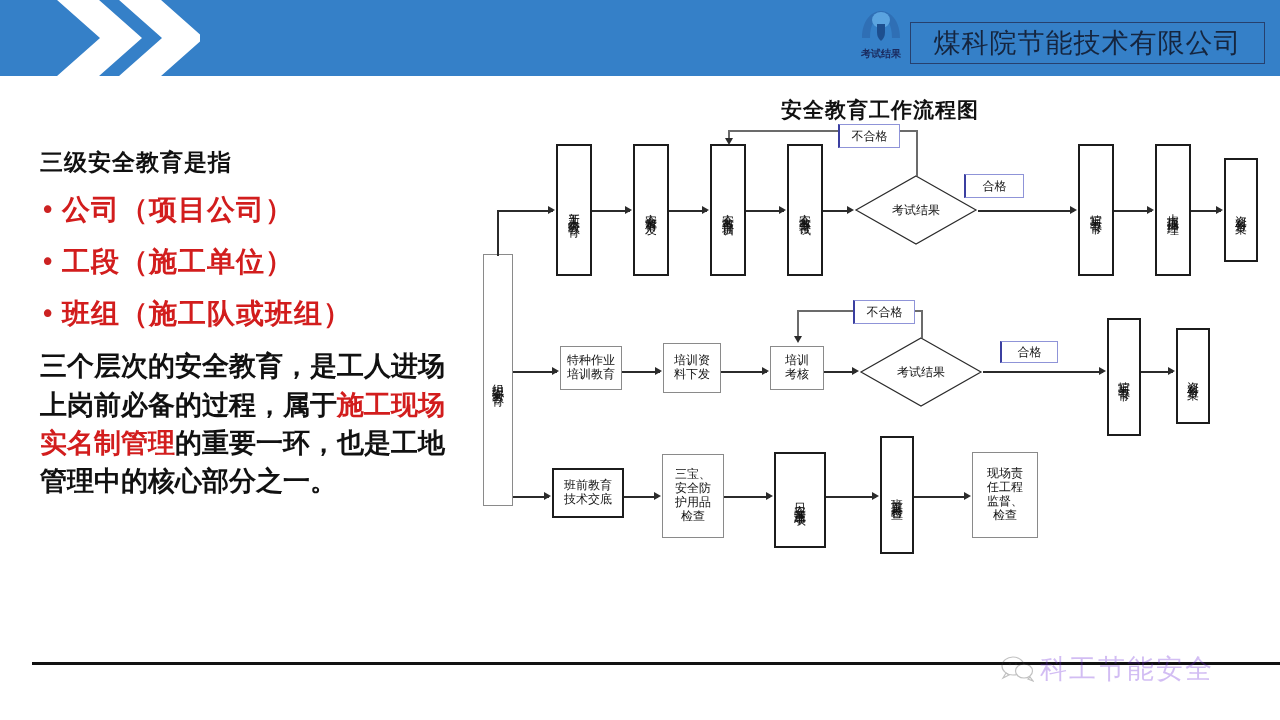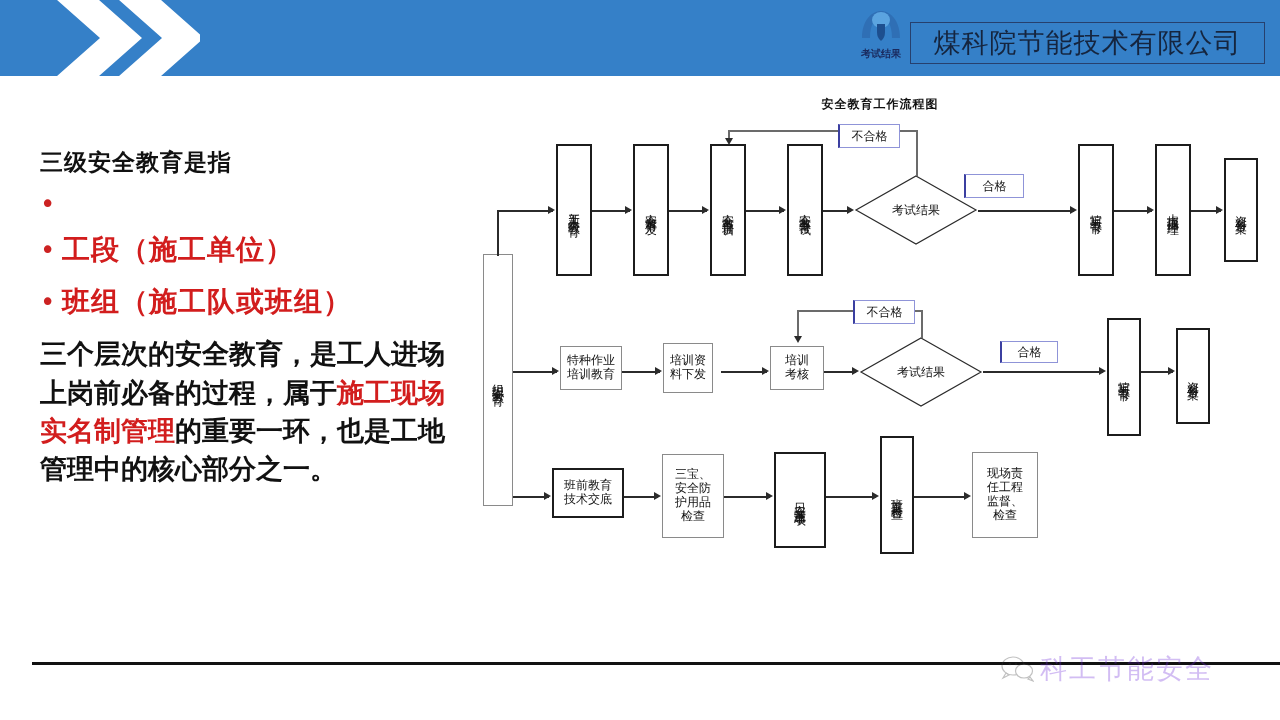--- a/index.html
+++ b/index.html
@@ -58,21 +58,21 @@
   .para{
     font-size:27px;font-weight:bold;color:#111111;line-height:1.42;
     letter-spacing:0px;margin:4px 0 0 0;
   }
   .para .hl{color:#d21d1d;}
 
   
   .flow{position:absolute;left:470px;top:96px;width:800px;height:470px;}
   .flow-title{
     position:absolute;left:300px;top:0;width:220px;text-align:center;
-    font-size:12px;font-weight:bold;color:#111;letter-spacing:1px;
+    font-size:21px;font-weight:bold;color:#111;letter-spacing:1px;
     font-family:"DejaVu Serif","Liberation Serif",serif;white-space:nowrap;
   }
 
   .box{
     position:absolute;box-sizing:border-box;background:#fff;
     border:1px solid #3a3a3a;
     display:flex;align-items:center;justify-content:center;
     font-size:12px;color:#111;line-height:1.15;text-align:center;
     font-family:Liberation Serif, serif;
   }
@@ -148,20 +148,21 @@
     <span class="company-name">煤科院节能技术有限公司</span>
   </div>
 </div>
 
 <div class="left-block">
   <div class="lead">三级安全教育是指</div>
 
   <ul class="bullets">
     <li>
       <span class="bullet-dot">•</span>
+      <span class="bullet-txt">公司（项目公司）</span>
     </li>
     <li>
       <span class="bullet-dot">•</span>
       <span class="bullet-txt">工段（施工单位）</span>
     </li>
     <li>
       <span class="bullet-dot">•</span>
       <span class="bullet-txt">班组（施工队或班组）</span>
     </li>
   </ul>
@@ -251,21 +252,21 @@
     </div>
 
   <div class="ln h" style="left:43px;top:275px;width:44px;"></div>
   <div class="arw r" style="left:82px;top:271px;"></div>
 
   <div class="box grey htext" style="left:90px;top:250px;width:62px;height:44px;">特种作业<br>培训教育</div>
 
   <div class="ln h" style="left:152px;top:275px;width:38px;"></div>
   <div class="arw r" style="left:185px;top:271px;"></div>
 
-  <div class="box grey htext" style="left:193px;top:247px;width:50px;height:50px;text-align:center;">培训资<br>料下发</div>
+  <div class="box grey htext" style="left:193px;top:247px;width:58px;height:50px;text-align:center;">培训资<br>料下发</div>
 
   <div class="ln h" style="left:251px;top:275px;width:46px;"></div>
   <div class="arw r" style="left:292px;top:271px;"></div>
 
   <div class="box grey htext" style="left:300px;top:250px;width:54px;height:44px;">培训<br>考核</div>
 
   <div class="ln h" style="left:354px;top:275px;width:32px;"></div>
   <div class="arw r" style="left:382px;top:271px;"></div>
 
   <div class="diamond" style="left:389px;top:240px;width:124px;height:72px;">

